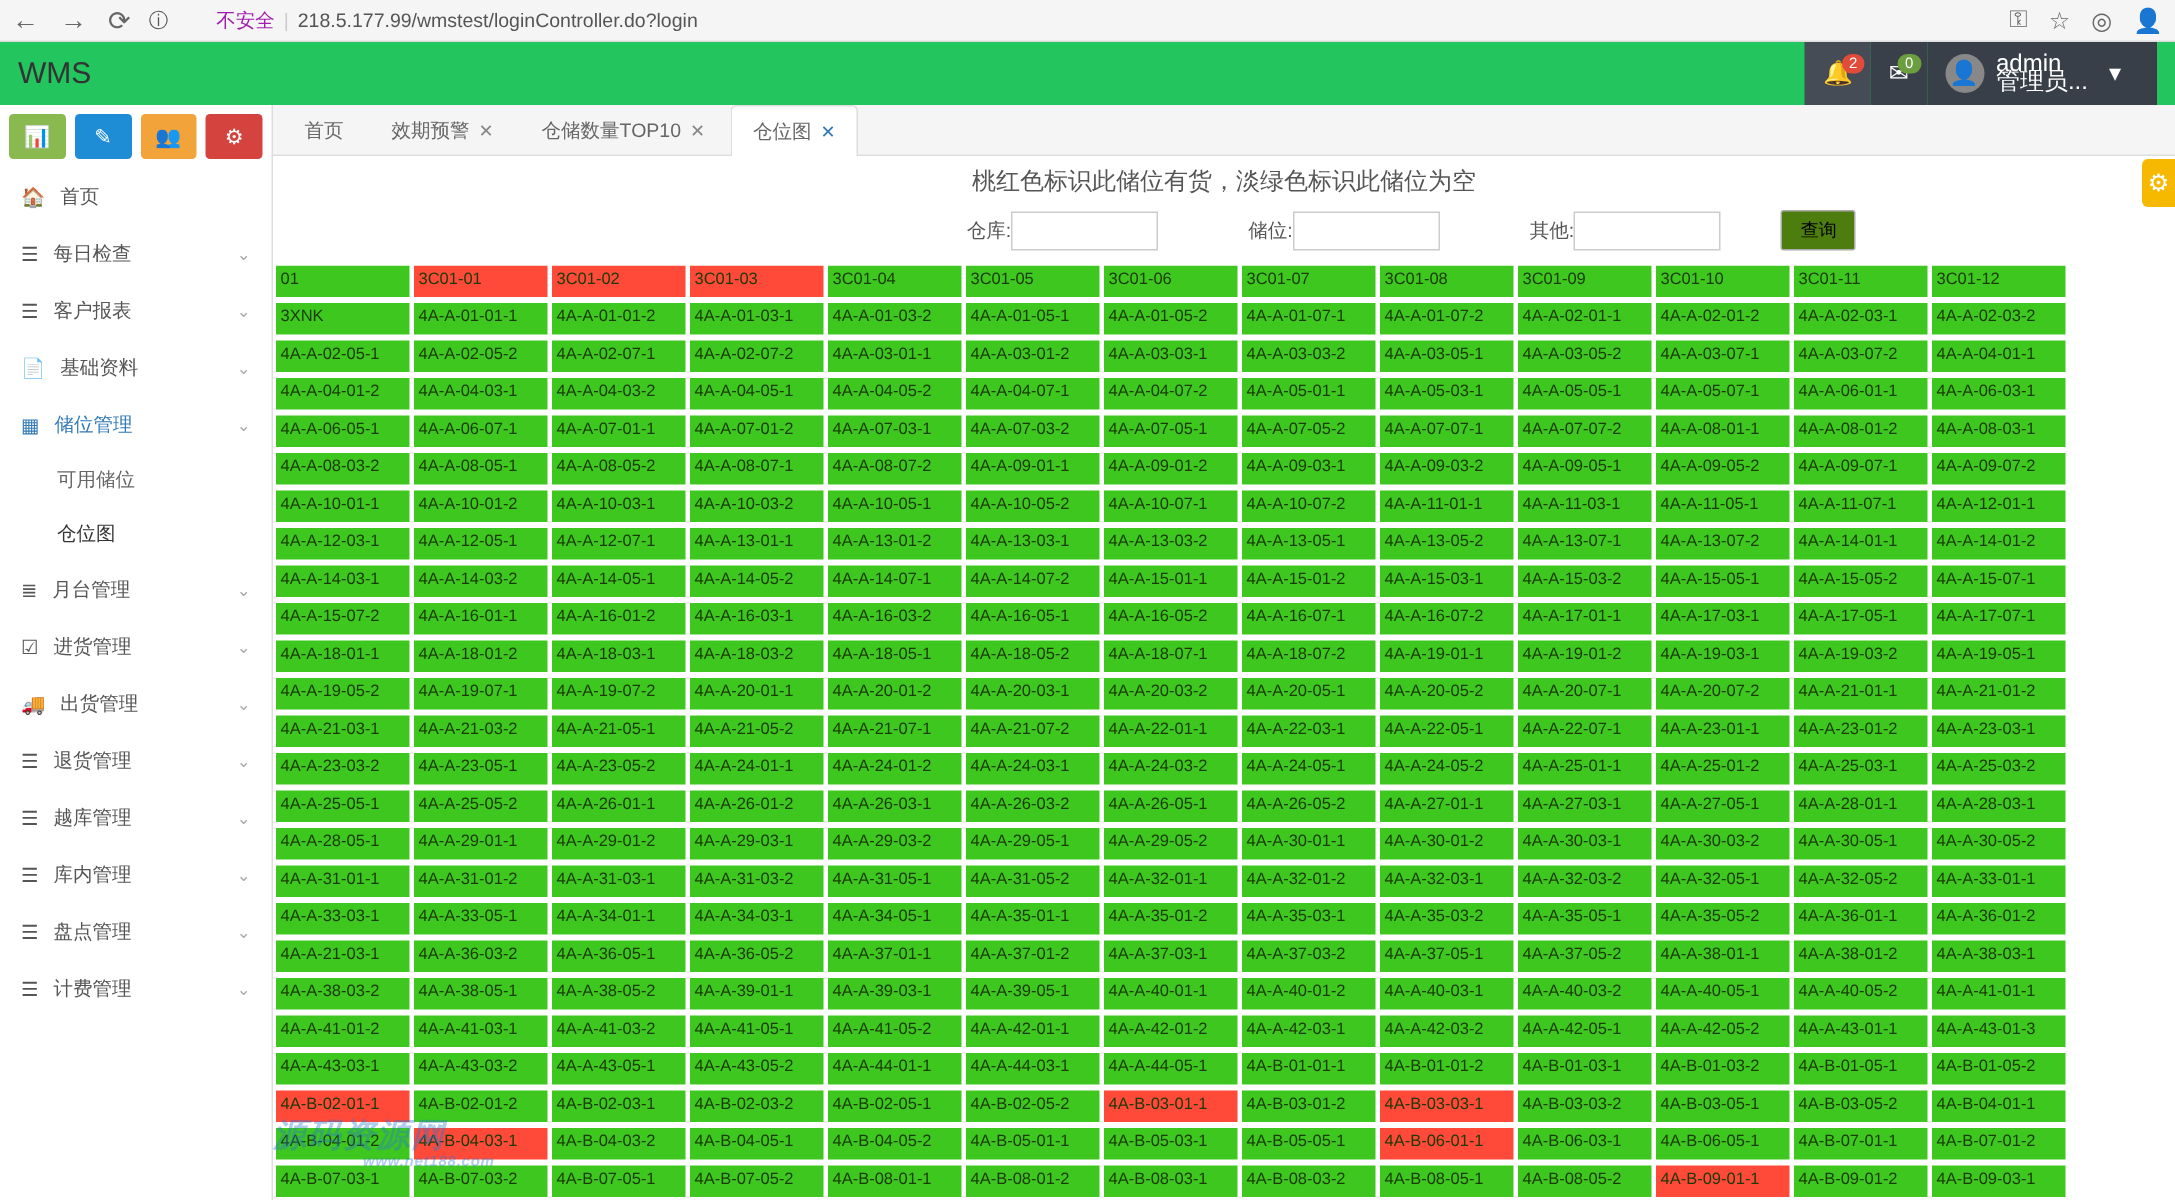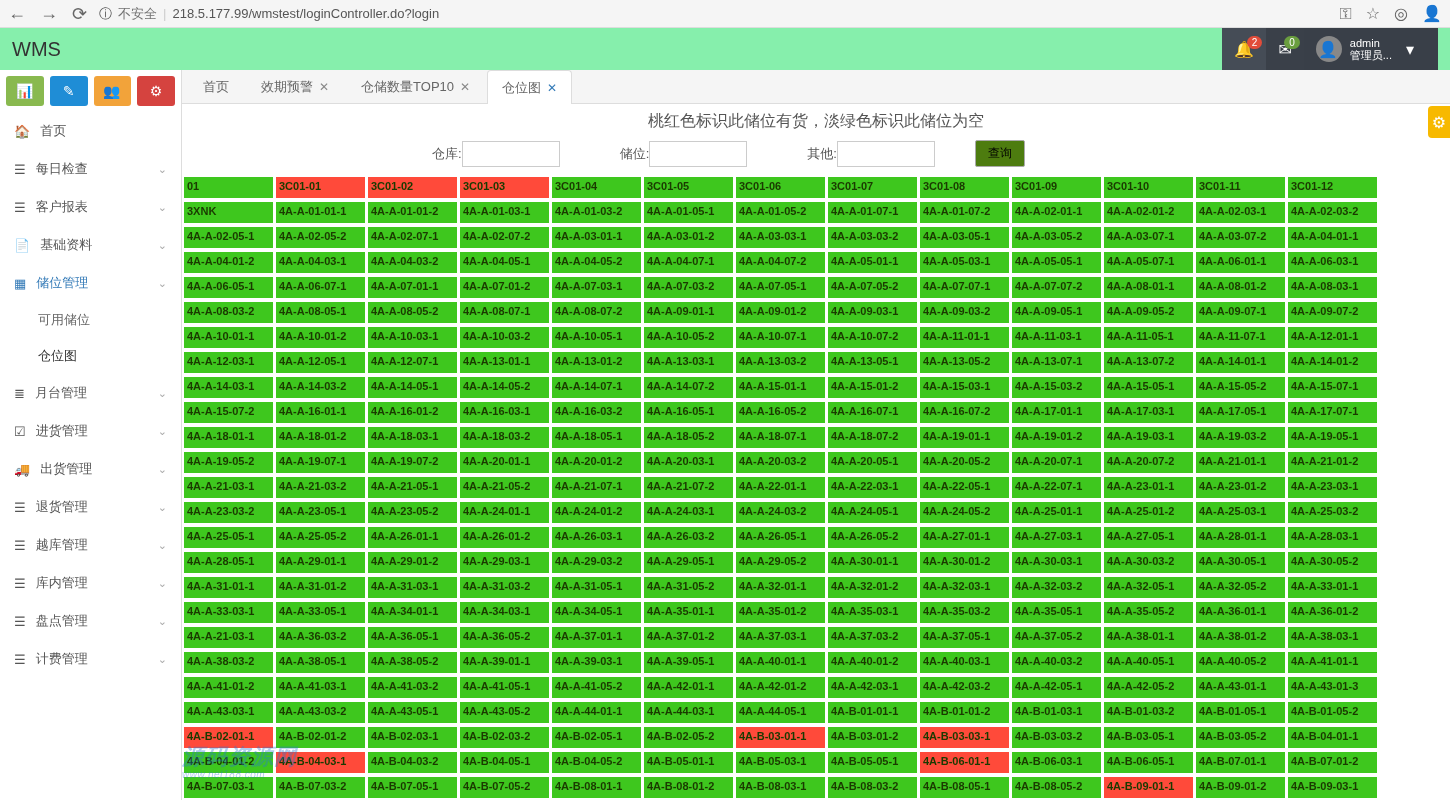--- a/index.html
+++ b/index.html
@@ -1,31 +1,31 @@
 <!DOCTYPE html>
 <html><head>
 <meta charset="utf-8">
 <style>
 * { margin: 0; padding: 0; box-sizing: border-box; font-family: Arial, "Microsoft YaHei", sans-serif; }
 body { background: #fff; overflow: hidden; width: 1450px; height: 800px; }
 .chrome-bar { height: 28px; background: #f5f5f5; display: flex; align-items: center; padding: 0 8px; gap: 12px; border-bottom: 1px solid #ddd; }
 .chrome-nav { display: flex; gap: 14px; color: #666; font-size: 18px; }
 .chrome-nav span { cursor: pointer; }
 .chrome-url { flex: 1; display: flex; align-items: center; gap: 6px; font-size: 13px; color: #555; }
-.chrome-url .insec { color: #737373; }
+.chrome-url .insec { color: #a21caf; margin-left: 26px; }
 .chrome-right { display: flex; gap: 14px; color: #666; font-size: 16px; align-items: center; }
-.top-banner { height: 42px; background: #86efac; display: flex; align-items: center; justify-content: space-between; padding: 0 12px; }
+.top-banner { height: 42px; background: #22c55e; display: flex; align-items: center; justify-content: space-between; padding: 0 12px; }
 .top-banner .logo { font-size: 20px; color: #333; font-weight: 500; }
 .top-right { display: flex; align-items: center; height: 100%; }
 .tr-box { height: 100%; display: flex; align-items: center; padding: 0 12px; color: #fff; position: relative; }
 .tr-bell { background: #454c56; }
 .tr-mail { background: #3a4049; }
 .tr-user { background: #393f48; display: flex; align-items: center; gap: 8px; padding-right: 24px; }
 .tr-user .avatar-c { width: 26px; height: 26px; border-radius: 50%; background: #888; display: flex; align-items: center; justify-content: center; }
-.tr-user .u-text { font-size: 11px; line-height: 12px; }
+.tr-user .u-text { font-size: 16px; line-height: 12px; }
 .badge { position: absolute; background: #e14c3a; color: #fff; border-radius: 8px; font-size: 10px; padding: 1px 5px; top: 8px; right: 4px; }
 .badge.green { background: #6a9e3f; }
 .main { display: flex; height: calc(100% - 70px); }
 .sidebar { width: 182px; background: #fff; border-right: 1px solid #ddd; overflow-y: auto; }
 .tb-row { display: flex; gap: 6px; padding: 6px; }
 .tb-btn { width: 38px; height: 30px; border-radius: 3px; display: flex; align-items: center; justify-content: center; color: #fff; font-size: 14px; cursor: pointer; }
 .tb-green { background: #89b94f; }
 .tb-blue { background: #1f8dd6; }
 .tb-orange { background: #f2a33a; }
 .tb-red { background: #d5433f; }
@@ -35,31 +35,31 @@
 .menu-sub { padding: 9px 14px 9px 38px; font-size: 13px; color: #666; cursor: pointer; }
 .menu-sub.active { color: #333; }
 .menu-item.open { color: #337ab7; }
 .content { flex: 1; display: flex; flex-direction: column; overflow: hidden; position: relative; }
 .tabs { display: flex; background: #f5f5f5; border-bottom: 1px solid #ddd; padding-left: 6px; }
 .tab { padding: 7px 14px; font-size: 13px; color: #666; border: 1px solid transparent; border-bottom: none; cursor: pointer; display: flex; align-items: center; gap: 6px; margin-right: 2px; }
 .tab.active { background: #fff; border-color: #ddd; border-radius: 4px 4px 0 0; margin-bottom: -1px; }
 .tab .x { color: #888; font-size: 12px; }
 .tab.active .x { color: #337ab7; }
 .legend { text-align: center; font-size: 16px; color: #555; padding: 7px 0 4px; }
-.search-row { display: flex; align-items: center; gap: 0; padding: 4px 0 10px 250px; font-size: 13px; color: #555; }
+.search-row { display: flex; align-items: center; gap: 0; padding: 4px 0 10px 250px; font-size: 13px; color: #555; justify-content: center; }
 .search-row input { width: 98px; height: 26px; border: 1px solid #ccc; padding: 0 4px; }
 .search-row .btn-q { padding: 4px 12px; border: 1px solid #aaa; background: #4d7c0f; cursor: pointer; font-size: 12px; border-radius: 2px; }
 .grid-wrap { flex: 1; overflow: auto; padding-left: 2px; }
-.grid { display: grid; grid-template-columns: repeat(13, 89px); gap: 4px 3px; font-weight: bold; }
+.grid { display: grid; grid-template-columns: repeat(13, 89px); gap: 4px 3px; }
 .cell { height: 21px; font-size: 11px; padding: 3px 3px; color: #1a3a00; white-space: nowrap; overflow: hidden; cursor: pointer; }
 .cell.g { background: #3ec71e; }
 .cell.r { background: #ff4a3a; }
 .side-handle { position: absolute; right: 0; top: 36px; width: 22px; height: 32px; background: #f7b900; border-radius: 4px 0 0 4px; display: flex; align-items: center; justify-content: center; color: #fff; }
 .watermark { position: absolute; left: 0; bottom: 20px; font-size: 22px; color: rgba(40,120,210,0.38); font-weight: bold; letter-spacing: 1px; pointer-events: none; font-style: italic; }
-.watermark .sub { display:block; font-size: 10px; color: rgba(40,120,210,0.38); letter-spacing: 0.5px; font-weight: normal; margin-top: -3px; }
+.watermark .sub { display:block; font-size: 10px; color: rgba(40,120,210,0.38); letter-spacing: 0.5px; font-weight: bold; margin-top: -3px; margin-left: 60px;}
 .icon { font-style: normal; }
 </style>
 </head>
 <body>
 
 <div class="chrome-bar">
   <div class="chrome-nav">
     <span>←</span>
     <span>→</span>
     <span>⟳</span>

